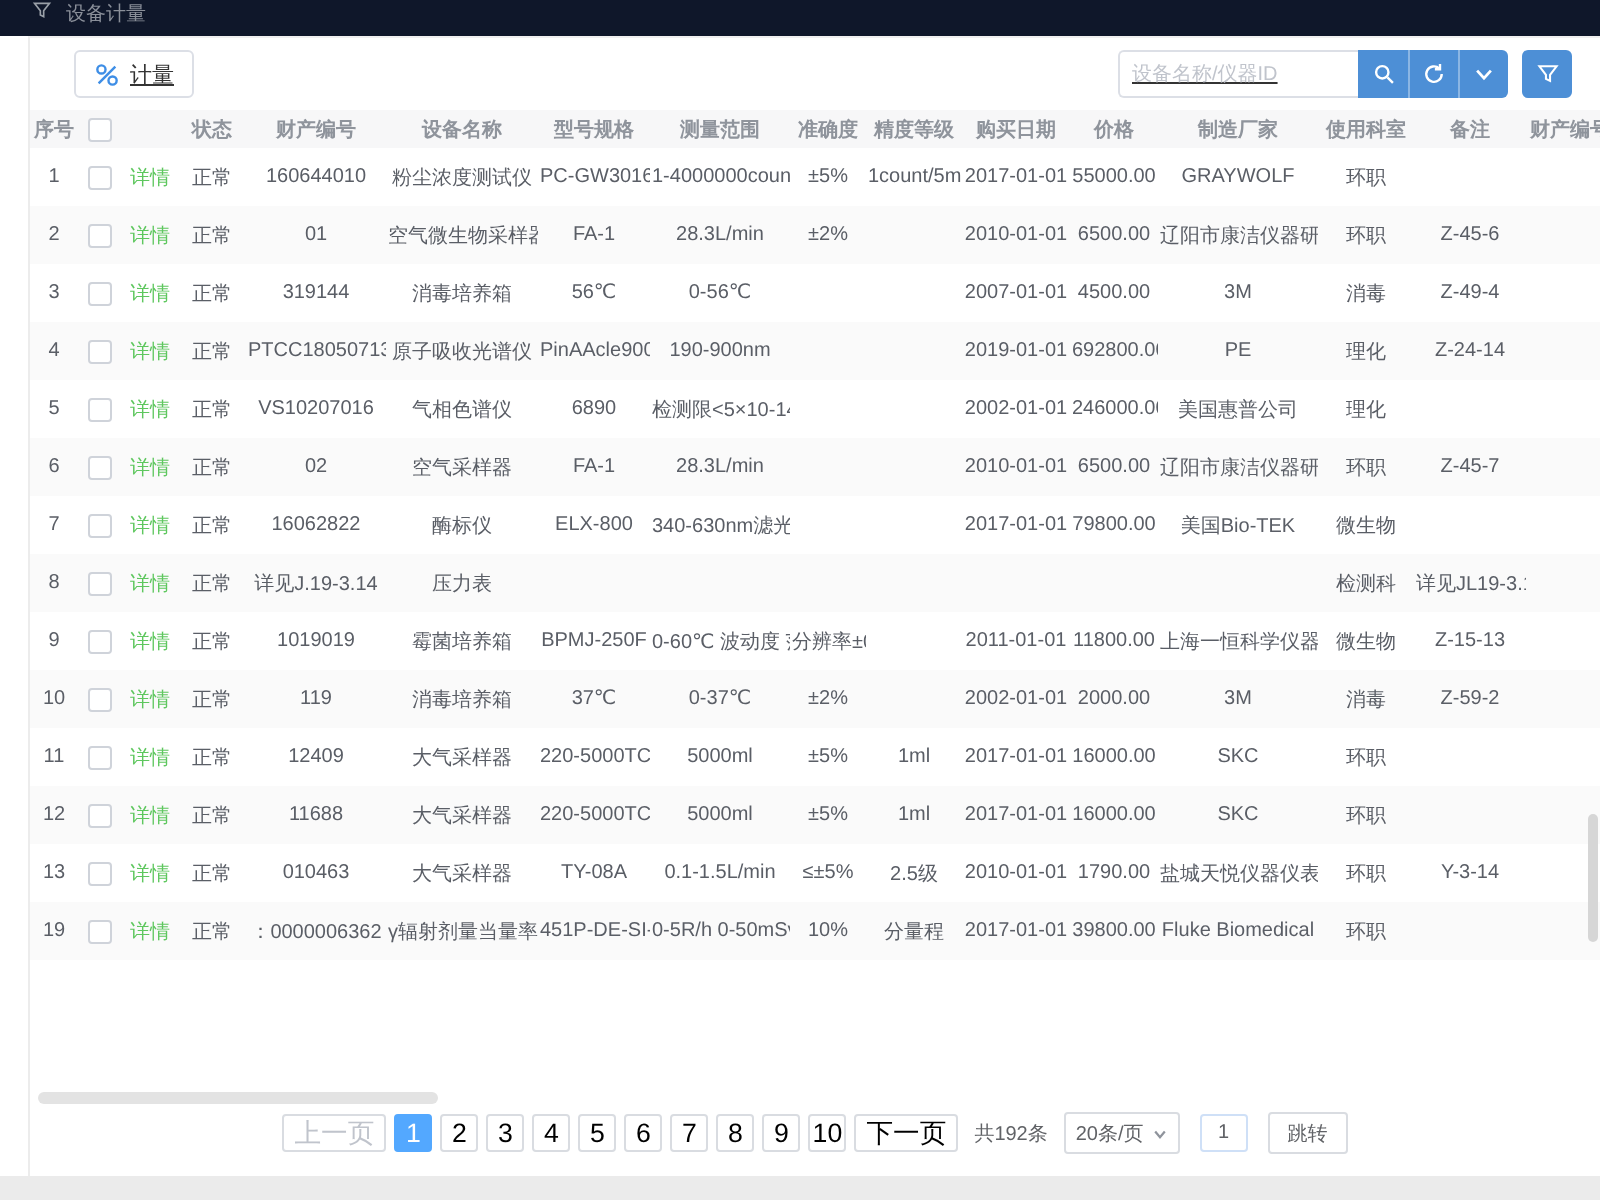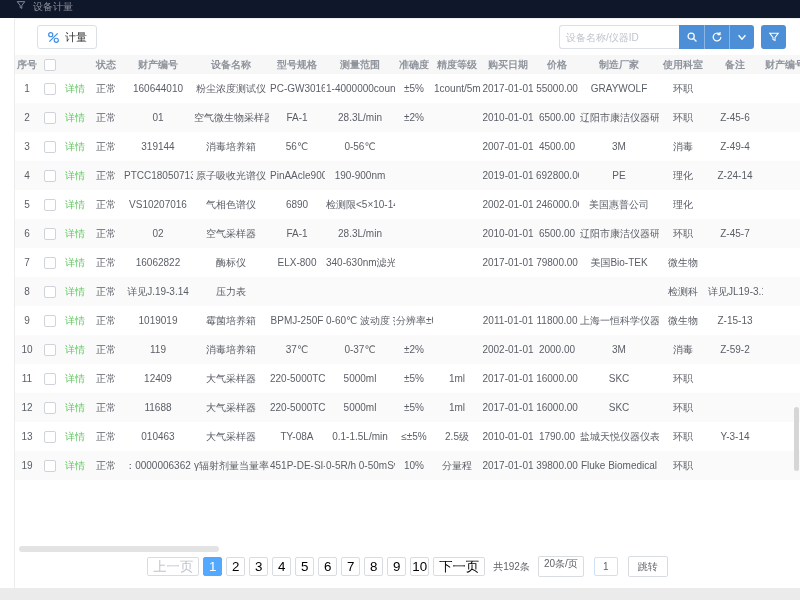--- a/index.html
+++ b/index.html
@@ -22,21 +22,21 @@
   .app-ico { width:54px; height:54px; border-radius:8px; background:#5cb85c; display:flex;
     align-items:center; justify-content:center; flex:0 0 54px; }
   .hd-txt { margin-left:13px; padding-top:6px; }
   .hd-title { font-size:15px; font-weight:bold; color:#333; }
   .hd-sub { font-size:10px; color:#9a9a9a; margin-top:10px; }
   .tabs { position:absolute; right:14px; bottom:0; display:flex; gap:13px; }
   .tab { font-size:10px; color:#555; padding:6px 2px 8px; cursor:pointer; }
   .tab.active { color:#2b85e4; border-bottom:3px solid #2b85e4; padding-bottom:5px; }
 
   
-  .tools { flex:0 0 36px; display:flex; align-items:center; justify-content:space-between; padding:0 14px 0 22px; }
+  .tools { flex:0 0 36px; display:flex; align-items:center; justify-content:space-between; padding:0 14px 0 22px;text-decoration:underline; }
   .btn-measure { display:inline-flex; align-items:center; gap:5px; height:24px; padding:0 9px;
     border:1px solid #dcdfe6; border-radius:3px; background:#fff; font-size:11px; color:#333; cursor:pointer; }
   .search-wrap { display:flex; align-items:center;justify-content:space-between; }
   .search-input { width:120px; height:24px; border:1px solid #dcdfe6; border-right:none;
     border-radius:3px 0 0 3px; font-size:10px; padding:0 6px; color:#333; outline:none; }
   .search-input::placeholder { color:#c0c4cc; }
   .btn-grp { display:flex; height:24px; border-radius:0 3px 3px 0; overflow:hidden; }
   .btn-grp .ib { width:25px; height:24px; background:#4d8fd6; border:none; display:flex;
     align-items:center; justify-content:center; color:#fff; cursor:pointer; border-left:1px solid rgba(255,255,255,.35); }
   .btn-grp .ib:first-child { border-left:none; }
@@ -62,21 +62,21 @@
   .pager { position:absolute; left:0; right:0; top:12px; display:flex; justify-content:center;
     align-items:center; gap:4px; font-size:10px; color:#606266; }
   .pg-btn { min-width:30px; height:19px; line-height:17px; padding:0 5px; border:1px solid #d9dce1;
     border-radius:2px; background:#fff; text-align:left; cursor:pointer; }
   .pg-btn.disabled { color:#c0c4cc; cursor:default; }
   .pg-num { min-width:19px; height:19px; line-height:17px; border:1px solid #d9dce1; border-radius:2px;
     background:#fff; text-align:center; cursor:pointer; }
   .pg-num.active { background:#53a8ff; border-color:#53a8ff; color:#fff; }
   .pg-total { margin:0 4px; }
   .pg-size { display:inline-flex; align-items:center; gap:4px; height:21px; border:1px solid #d9dce1;
-    border-radius:2px; padding:0 5px; background:#fff; cursor:pointer;flex-direction:column; }
+    border-radius:2px; padding:0 5px; background:#fff; cursor:pointer; }
   .pg-size svg { width:8px; height:8px; color:#8f949c; }
   .pg-jumpin { width:24px; height:19px; border:1px solid #cfe0f7; border-radius:2px; text-align:center;
     font-size:10px; color:#606266; outline:none; margin-left:6px; }
   .pg-go { height:21px; padding:0 9px; border:1px solid #d9dce1; border-radius:2px; background:#fff;
     font-size:10px; color:#606266; cursor:pointer; margin-left:6px; }
   svg { display:block; }
 </style>
 </head>
 <body>
 

